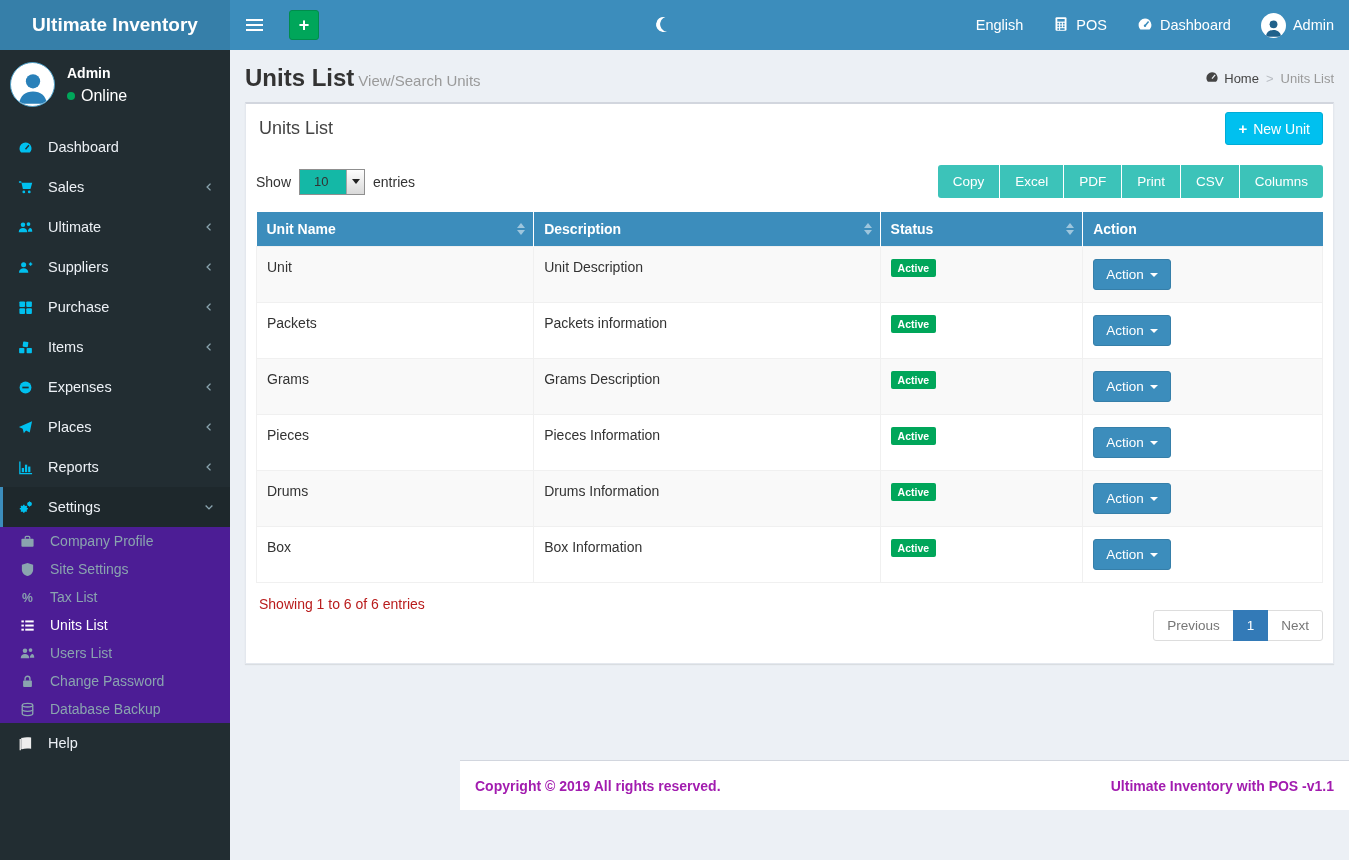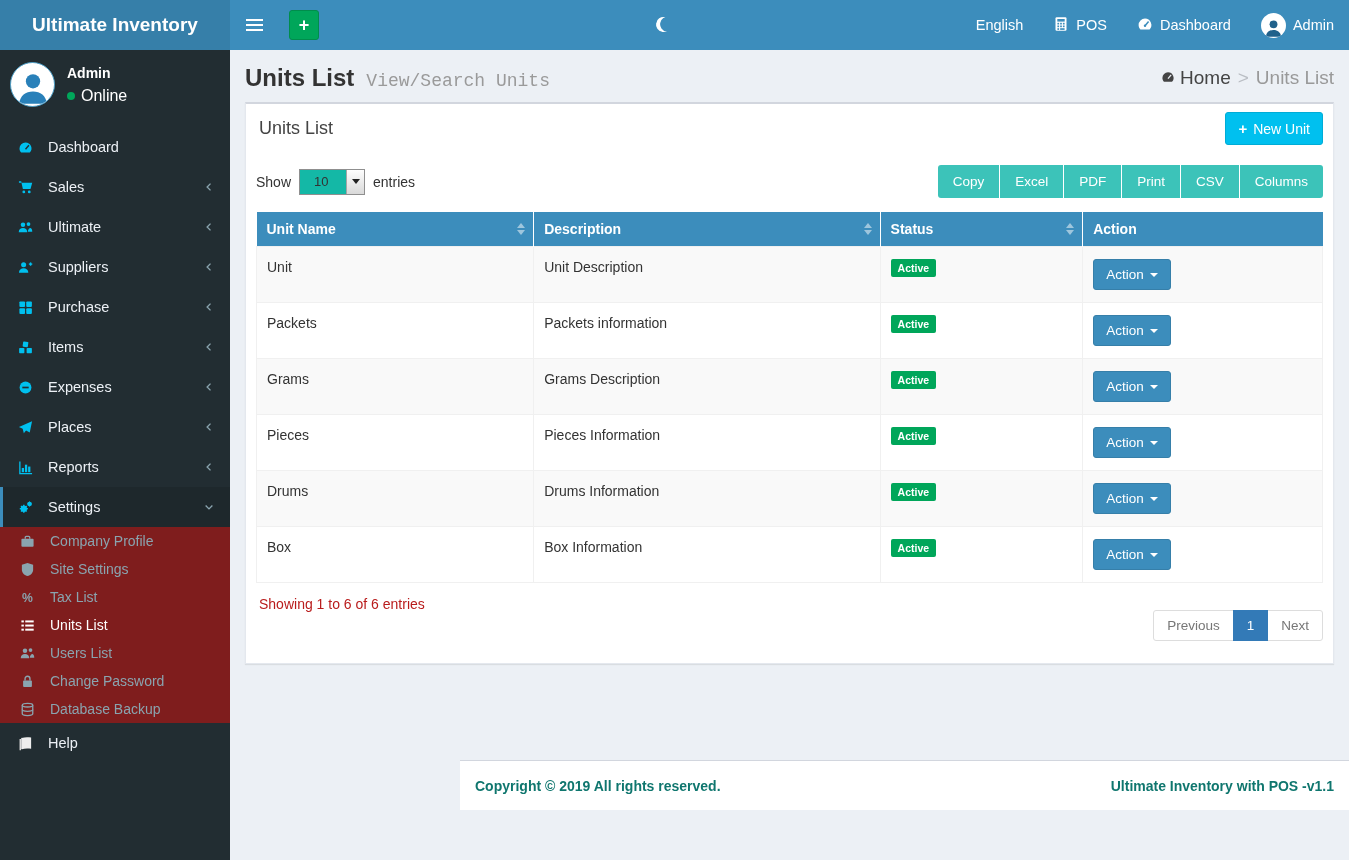--- a/index.html
+++ b/index.html
@@ -38,33 +38,33 @@
 
   .sidebar-menu { margin-top:8px; }
   .menu-item { display:flex; align-items:center; padding:12px 15px; color:#ecf0f5; font-size:14.5px;
                cursor:pointer; border-left:3px solid transparent; }
   .menu-item .mi-icon { width:24px; color:#00c0ef; display:inline-flex; }
   .mi-icon svg { width:15px; height:15px; }
   .mi-label { flex:1; padding-left:6px; }
   .mi-arrow { color:#8aa4af; display:inline-flex; }
   .mi-arrow svg { width:12px; height:12px; }
   .menu-item.active { background:#1e282c; border-left-color:#3c8dbc; }
-  .submenu { background:#7f1d1d; }
+  .submenu { background:#4c1d95; }
   .submenu .menu-item { padding:6px 15px 6px 20px; color:#8aa4af; font-size:14px; border-left:none; }
   .submenu .menu-item .mi-icon { color:#8aa4af; }
   .submenu .menu-item.sub-active { color:#fff; }
   .submenu .menu-item.sub-active .mi-icon { color:#fff; }
   .menu-item.help-item .mi-icon { color:#eeeeee; }
 
   
   .content-wrapper { margin-left:230px; height:760px; position:relative; }
   .content-header { display:flex; align-items:center; justify-content:space-between; padding:14px 15px 10px 15px; }
   .page-title { font-size:24px; font-weight:600; color:#333; display:inline; }
-  .page-subtitle { font-size:18px; color:#9a9a9a; margin-left:12px; font-weight:normal;font-family:Liberation Mono, monospace; }
-  .breadcrumb { display:flex; align-items:center; gap:7px; font-size:19px; color:#999; }
+  .page-subtitle { font-size:15px; color:#9a9a9a; margin-left:4px; font-weight:normal; }
+  .breadcrumb { display:flex; align-items:center; gap:7px; font-size:13px; color:#999; }
   .breadcrumb .home { color:#444; display:flex; align-items:center; gap:5px; cursor:pointer; }
   .breadcrumb .home svg { width:14px; height:14px; }
   .crumb-sep { color:#b9bdc3; }
 
   .box { background:#fff; margin:0 15px; border:1px solid #e4e8ee; border-top:2px solid #d2d6de;
          box-shadow:0 1px 1px rgba(0,0,0,.08); }
   .box-header { display:flex; align-items:center; justify-content:space-between; padding:8px 10px; }
   .box-title { font-size:18px; color:#444; padding-left:3px; }
   .btn-new { background:#00c0ef; border:1px solid #00acd6; color:#fff; font-size:14px;
              padding:7px 12px; border-radius:3px; cursor:pointer; display:flex; gap:6px; align-items:center; }
@@ -111,21 +111,21 @@
   .table-info { font-size:14px; color:#b91c1c; padding-left:3px; }
   .pagination { display:flex; margin-top:14px; }
   .page-btn { border:1px solid #ddd; background:#fff; color:#777; font-size:13.5px; padding:7px 13px;
               cursor:pointer; margin-left:-1px; font-family:inherit; }
   .page-btn.prev { border-radius:3px 0 0 3px; margin-left:0; }
   .page-btn.next { border-radius:0 3px 3px 0; }
   .page-btn.current { background:#337ab7; border-color:#337ab7; color:#fff; position:relative; }
 
   .main-footer { position:absolute; bottom:0; left:230px; right:0; height:50px; background:#fff;
                  border-top:1px solid #d2d6de; display:flex; align-items:center; justify-content:space-between;
-                 padding:0 15px; font-weight:bold; color:#0f766e; font-size:14px; }
+                 padding:0 15px; font-weight:bold; color:#a21caf; font-size:14px; }
 </style>
 </head>
 <body>
 
 <header class="main-header">
   <div class="brand">Ultimate Inventory</div>
   <div class="navbar">
     <span class="sidebar-toggle">
       <span class="hamburger">
           <i></i>

